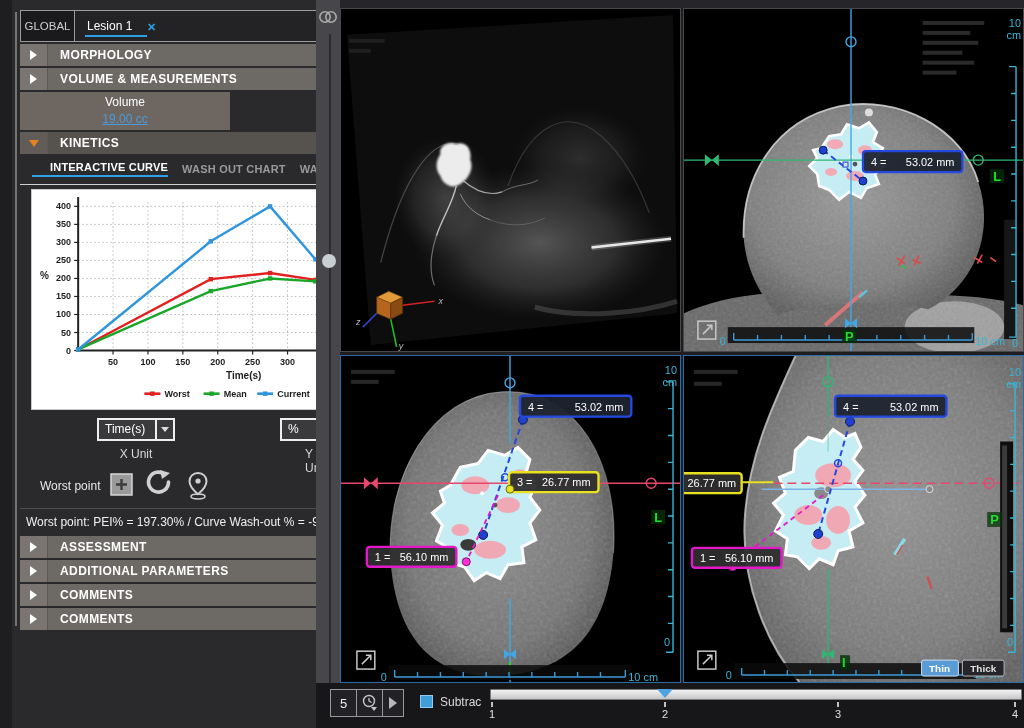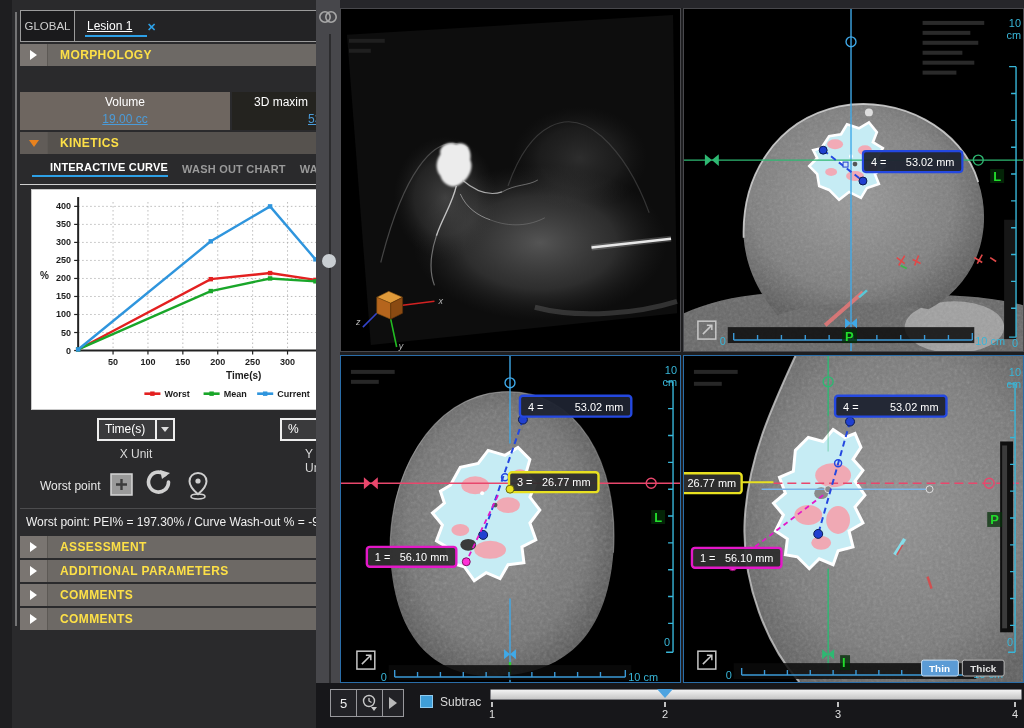--- a/index.html
+++ b/index.html
@@ -6,29 +6,29 @@
   html,body { width:1024px; height:728px; }
   body { font-family:"Liberation Sans",sans-serif; background:#1e1e20; overflow:hidden; }
   #stage { position:relative; width:1024px; height:728px; background:#1e1e20; }
 
   
   .left-panel { position:absolute; left:12px; top:0; width:316px; height:728px; background:#2a2a2c; overflow:hidden; }
   .panel-edge { position:absolute; left:3px; top:12px; width:2px; height:614px; background:#8e8e8e; opacity:.75; }
 
   .tabbar { position:absolute; left:8px; top:10px; right:0; height:32px; background:#232325; border:1px solid #9b9b9b; display:flex; }
   .tab-global { width:54px; background:#1a1a1c; border-right:1px solid #9b9b9b; color:#cfcfcf; font-size:11.5px; display:flex; align-items:center; justify-content:center; }
-  .tab-lesion { flex:1; position:relative; color:#ffffff; font-size:12px; line-height:30px; padding-left:12px;text-decoration:underline; }
+  .tab-lesion { flex:1; position:relative; color:#ffffff; font-size:12px; line-height:30px; padding-left:12px; }
   .tab-underline { position:absolute; left:10px; bottom:4px; width:62px; height:2px; background:var(--accent-blue,#2da0e6); }
   .tab-close { position:absolute; left:72px; top:1px; color:var(--accent-blue,#2da0e6); font-size:11px; font-weight:bold; }
 
   .sec { position:absolute; left:8px; right:0; height:22px; display:flex; background:#6d6965; }
   .sec .abox { width:28px; background:#7a7571; border-right:1px solid #5d5955; display:flex; align-items:center; justify-content:center; }
   .tri-r { width:0; height:0; border-left:7px solid #ffffff; border-top:5px solid transparent; border-bottom:5px solid transparent; }
   .tri-d { width:0; height:0; border-top:7px solid var(--kinetics-orange,#e8821e); border-left:5px solid transparent; border-right:5px solid transparent; }
-  .sec .slabel { color:#fde047; font-size:12px; font-weight:bold; letter-spacing:.4px; line-height:22px; padding-left:12px; white-space:nowrap; }
+  .sec .slabel { color:#ffffff; font-size:12px; font-weight:bold; letter-spacing:.4px; line-height:22px; padding-left:12px; white-space:nowrap; }
   .sec.dark { background:#56524e; }
   .sec.dark .abox { background:#615c58; }
 
   .valrow { position:absolute; left:8px; top:92px; right:0; height:38px; }
   .valcell { position:absolute; top:0; height:38px; text-align:center; }
   .valcell .vl { color:#ffffff; font-size:12px; padding-top:3px; white-space:nowrap; overflow:hidden; }
   .valcell .vv { color:var(--value-blue,#4b9bd8); font-size:12px; padding-top:3px; white-space:nowrap; overflow:hidden;text-decoration:underline; }
   .vc1 { left:0; width:210px; background:#6e6660; }
   .vc2 { left:212px; right:0; background:#24231f; }
   .vc2 .vl { text-align:left; padding-left:22px; }
@@ -105,29 +105,31 @@
       </div>
     </div>
 
     <div class="sec" style="top:44px;">
       <div class="abox">
           <span class="tri-r"></span>
         </div>
       <div class="slabel">MORPHOLOGY</div>
     </div>
 
+    <div class="sec" style="top:68px;">
+      <div class="abox">
+          <span class="tri-r"></span>
+        </div>
+      <div class="slabel">VOLUME &amp; MEASUREMENTS</div>
+    </div>
 
     <div class="valrow">
       <div class="valcell vc1">
         <div class="vl">Volume</div>
         <div class="vv">19.00 cc</div>
-      </div>
-      <div class="valcell vc2">
-        <div class="vl">3D maxim</div>
-        <div class="vv">53.</div>
       </div>
     </div>
 
     <div class="sec dark" style="top:132px;">
       <div class="abox">
           <span class="tri-d"></span>
         </div>
       <div class="slabel">KINETICS</div>
     </div>
 

